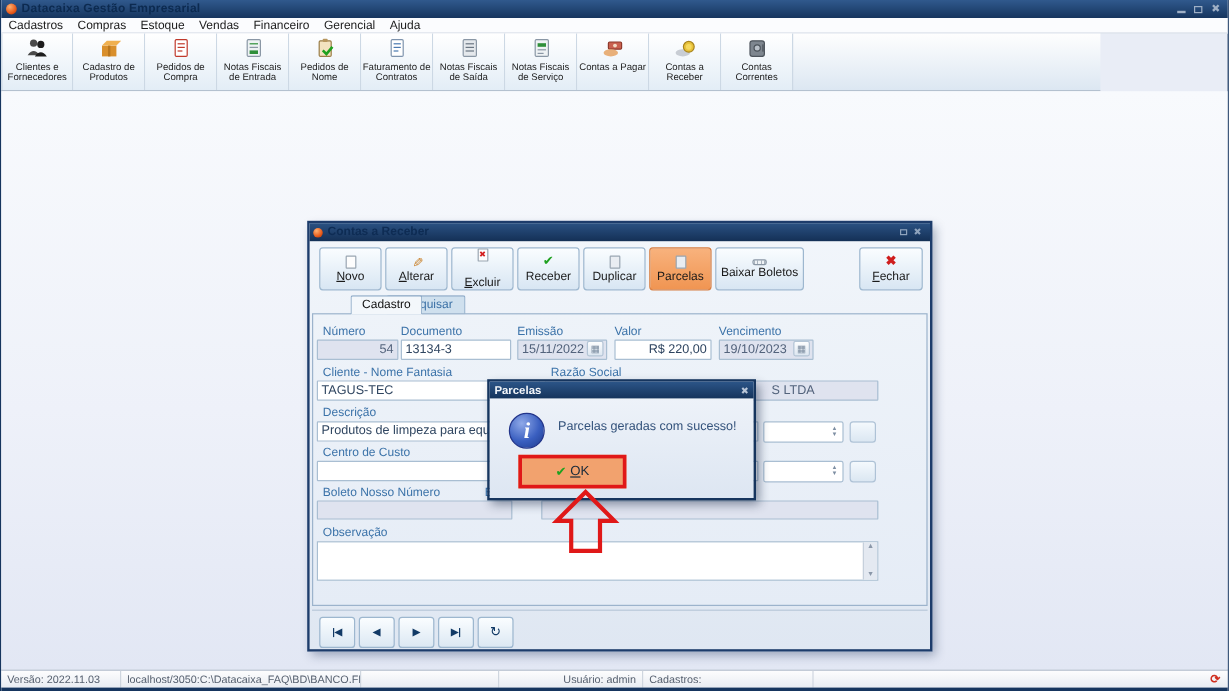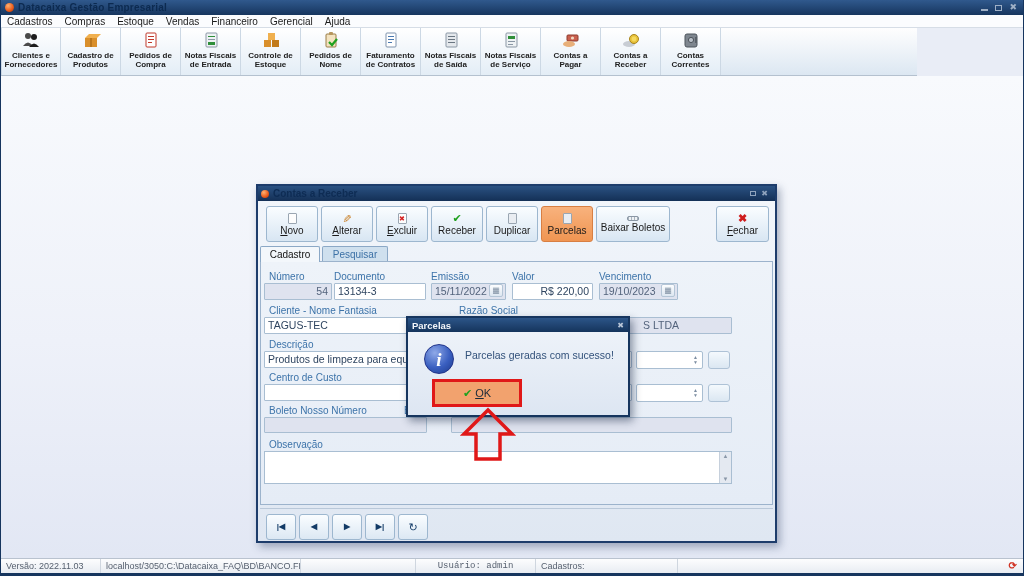--- a/index.html
+++ b/index.html
@@ -19,21 +19,21 @@
   .wctl .rest { width:7px; height:6px; border:1px solid #9fb0c6; }
   .wctl .clos { color:#9fb0c6; font-size:9px; line-height:9px; }
 
   
   .menubar { position:absolute; left:0; top:15px; width:1024px; height:13px; background:#fbfcfe;
     border-bottom:1px solid #d6dde6; display:flex; align-items:center; }
   .menubar .mi { font-size:10px; color:#1b1b1b; padding:0 6px; line-height:13px; }
 
   
   .toolbar { position:absolute; left:0; top:28px; width:916px; height:48px;
-    background:linear-gradient(#fefefe,#dce7f2); border-bottom:1px solid #b4c1cf; display:flex;font-weight:bold; }
+    background:linear-gradient(#fefefe,#dce7f2); border-bottom:1px solid #b4c1cf; display:flex; }
   .tbtn { width:60px; height:47px; border-right:1px solid #ccd8e4; display:flex; flex-direction:column;
     align-items:center; padding-top:3px; background:linear-gradient(#ffffff,#e3edf6); }
   .tbtn:first-child { border-left:1px solid #ccd8e4; }
   .tbtn .ticon { height:18px; display:flex; align-items:center; justify-content:center; }
   .tbtn .tlabel { font-size:8px; line-height:9px; color:#222; text-align:center; margin-top:2px; width:58px; }
 
   
   .client { position:absolute; left:0; top:76px; width:1024px; height:482px;
     background:linear-gradient(#f8fafd 0%, #eef1f9 55%, #e2e7f4 100%); }
 
@@ -63,21 +63,21 @@
   .glyph-green { color:#1fa11f; font-size:11px; line-height:11px; }
   .glyph-red-sm { color:#d42020; }
   .pencil { color:#c87f26; font-size:11px; line-height:11px; display:inline-block; transform:rotate(90deg); }
   .bigx { color:#cf1d1d; font-size:11px; font-weight:bold; line-height:11px; }
   .barcode { width:12px; height:5px; border:1px solid #8a97a5; border-radius:2px;
     background:repeating-linear-gradient(90deg,#aab4bf 0 1px,#eef2f5 1px 3px); }
 
   
   .tab { position:absolute; top:60px; height:16px; font-size:10px; text-align:center; line-height:15px;
     border:1px solid #8ba8c6; border-bottom:none; border-radius:2px 2px 0 0; }
-  .tab.active { background:#f3f7fb; color:#111; z-index:2; }
+  .tab.active { background:#f3f7fb; color:#111; z-index:2;margin-left:32px; }
   .tab.inactive { background:#cfe0ee; color:#3c71a6; }
   .formpanel { position:absolute; left:2px; top:75px; width:513px; height:244px;
     border:1px solid #9cb3cc; background:linear-gradient(#eef3f9,#e5ecf6); }
 
   .flabel { position:absolute; font-size:10px; color:#3c73a9; white-space:nowrap; }
   .fld { position:absolute; height:17px; border:1px solid #a9bed2; background:#fff; border-radius:1px;
     font-size:10.5px; color:#2f4560; line-height:15px; padding:0 3px; white-space:nowrap; overflow:hidden; }
   .fld.dis { background:#dfe3ef; color:#53637c; }
   .fld.right { text-align:right; }
   .calbtn { position:absolute; top:1px; width:14px; height:13px; border:1px solid #b4c5d6; border-radius:2px;
@@ -116,21 +116,21 @@
   .ok-hl .chk { color:#1fa11f; font-size:11px; }
 
   
   .arrow-ann { position:absolute; left:455px; top:331px; z-index:11; }
 
   
   .statusbar { position:absolute; left:0; top:558px; width:1024px; height:15px;
     background:linear-gradient(#fdfdfe,#e8ecf2); border-top:1px solid #b9c2cf; display:flex;
     font-size:9px; color:#555f6e; }
   .sp { border-right:1px solid #cfd6df; padding:0 5px; line-height:14px; white-space:nowrap; overflow:hidden; }
-  .sp.center { text-align:center;font-family:Liberation Mono, monospace; }
+  .sp.center { text-align:right; }
   .bottomframe { position:absolute; left:0; top:573px; width:1024px; height:3px; background:#16355e; }
   .backup-ico { color:#d03020; font-weight:bold; font-size:10px; margin-right:3px; }
 </style>
 </head>
 <body>
 
 <div id="screen">
 
   <div class="titlebar">
     <span class="app-ico"></span>
@@ -192,30 +192,20 @@
             <rect x="7" y="4" width="7" height="1" fill="#2f8f3a"></rect>
             <rect x="7" y="7" width="7" height="1" fill="#8a97a5"></rect>
             <rect x="7" y="10" width="7" height="3" fill="#2f8f3a"></rect>
           </svg>
       </span>
       <span class="tlabel">Notas Fiscais de Entrada</span>
     </div>
     <div class="tbtn">
       <span class="ticon">
         <svg width="20" height="16">
-            <rect x="3" y="8" width="7" height="7" fill="#d98f2b"></rect>
-            <rect x="11" y="8" width="7" height="7" fill="#c27b1c"></rect>
-            <rect x="7" y="1" width="7" height="7" fill="#f0b04f"></rect>
-          </svg>
-      </span>
-      <span class="tlabel">Controle de Estoque</span>
-    </div>
-    <div class="tbtn">
-      <span class="ticon">
-        <svg width="20" height="16">
             <rect x="5" y="2" width="10" height="13" rx="1" fill="#f3e3c0" stroke="#9a7d46"></rect>
             <rect x="8" y="0" width="4" height="3" rx="1" fill="#b7965d"></rect>
             <path d="M8 10 l3 3 l5 -6" stroke="#1fa11f" stroke-width="2.2" fill="none"></path>
           </svg>
       </span>
       <span class="tlabel">Pedidos de Nome</span>
     </div>
     <div class="tbtn">
       <span class="ticon">
         <svg width="20" height="16">
@@ -294,21 +284,21 @@
       </div>
 
       <div class="wbtn" style="left:8px; top:20px; width:52px;">
         <span class="pg"></span>
         <span class="blabel"><span class="accel">N</span><span>ovo</span></span>
       </div>
       <div class="wbtn" style="left:63px; top:20px; width:52px;">
         <span class="pencil">✎</span>
         <span class="blabel"><span class="accel">A</span><span>lterar</span></span>
       </div>
-      <div class="wbtn" style="left:118px; top:20px; width:52px;">
+      <div class="wbtn" style="left:118px; top:20px; width:52px;justify-content:space-between;">
         <span class="pg">
             <span class="mark glyph-red-sm">✖</span>
           </span>
         <span class="blabel"><span class="accel">E</span><span>xcluir</span></span>
       </div>
       <div class="wbtn" style="left:173px; top:20px; width:52px;">
         <span class="glyph-green">✔</span>
         <span class="blabel"><span>Receber</span></span>
       </div>
       <div class="wbtn" style="left:228px; top:20px; width:52px;">

